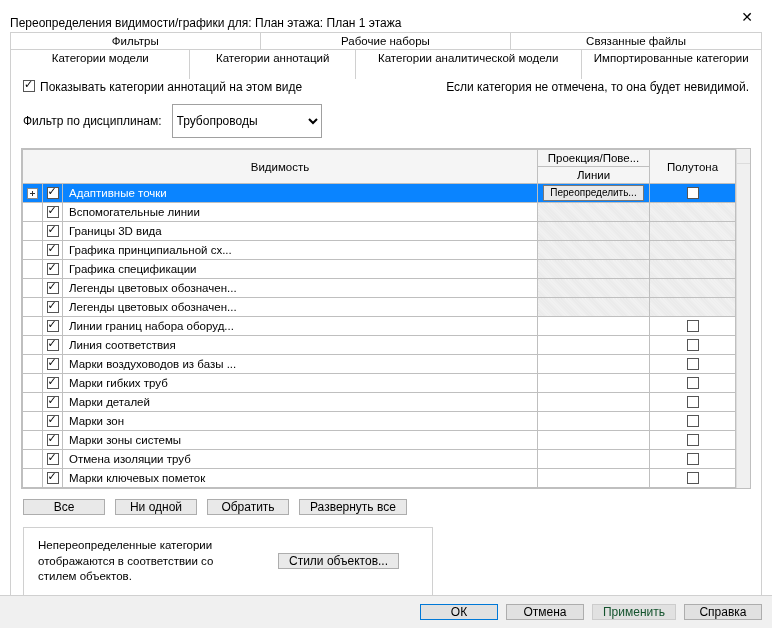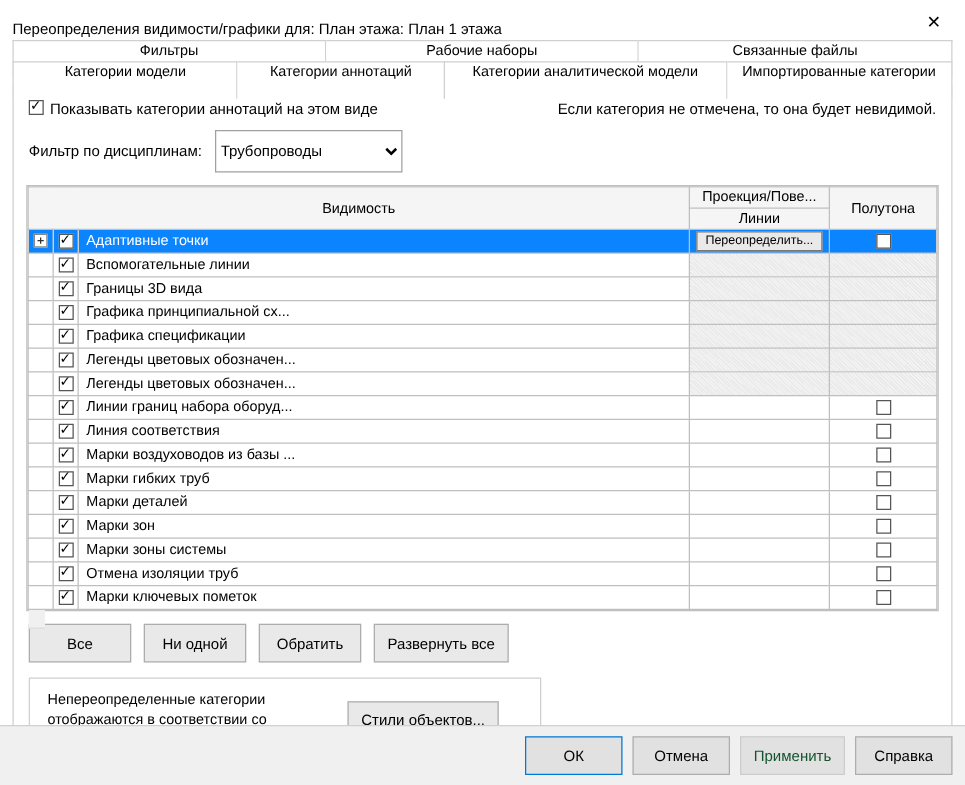--- a/index.html
+++ b/index.html
@@ -61,21 +61,21 @@
   .tab + .tab { border-left: none; }
   .topline {
     display: flex;
     justify-content: space-between;
     align-items: center;
     padding: 4px 2px 10px 2px;
   }
   .chk { display: flex; gap: 5px; }
   .filterline { display: flex; align-items: center; gap: 10px; padding: 0 2px 10px 2px; }
   select { font-size: 12px; width: 150px; height: 34px; border:1px solid #a0a0a0; background:#fff;}
-  .grid-wrap { display:flex; border: 1px solid #bfbfbf; flex-direction: column; }
+  .grid-wrap { display:flex; border: 1px solid #bfbfbf; }
   .grid-left { flex: 1; }
   .grid-right { width: 14px; background: #f0f0f0; border-left:1px solid #dcdcdc; position:relative;}
   .grid-right::before{content:"";position:absolute;top:0;left:0;right:0;height:14px;background:#f0f0f0;border-bottom:1px solid #dcdcdc;}
   table { border-collapse: collapse; width: 100%; table-layout: fixed; }
   th, td { border: 1px solid #bfbfbf; font-size: 11.5px; overflow:hidden; white-space:nowrap; text-overflow:ellipsis;}
   th { background: #f5f5f5; font-weight: normal; text-align:center; padding: 2px 4px; }
   td { padding: 0; height: 19px; }
   col.c-exp { width: 20px; }
   col.c-chk { width: 20px; }
   col.c-name { }
@@ -88,21 +88,21 @@
   td.center { text-align: center; }
   .smchk { width:12px; height:12px; border:1px solid #555; display:inline-block; background:#fff; position:relative; vertical-align:middle;}
   .smchk.checked::after{content:"✓"; position:absolute; top:-3px; left:0px; font-size:11px; color:#000;}
   tr.selected .smchk.checked::after{color:#000;}
   .expander { width:11px;height:11px;border:1px solid #888; display:inline-block; background:#fff; position:relative; vertical-align:middle;}
   .expander::before{content:"";position:absolute;left:2px;right:2px;top:4px;height:1px;background:#333;}
   .expander::after{content:"";position:absolute;top:2px;bottom:2px;left:4px;width:1px;background:#333;}
   td.grey { background: repeating-linear-gradient(45deg,#e8e8e8,#e8e8e8 1px,#f4f4f4 1px,#f4f4f4 2px);}
   .btnrow { display:flex; gap:10px; padding:10px 2px 6px 2px;}
   .btn {
-    min-width: 82px; height:31px;
+    min-width: 82px; height:16px;
     border:1px solid #adadad;
     background:#e9e9e9;
     display:flex;align-items:center;justify-content:center;
     font-size:12px;
     padding:0 10px;
   }
   .btn.disabled{color:#14532d;border-color:#ccc;background:#f4f4f4;}
   .infobox {
     display:flex; align-items:center; gap:40px;
     border:1px solid #d0d0d0; padding:10px 14px; margin:6px 2px 2px 2px;

